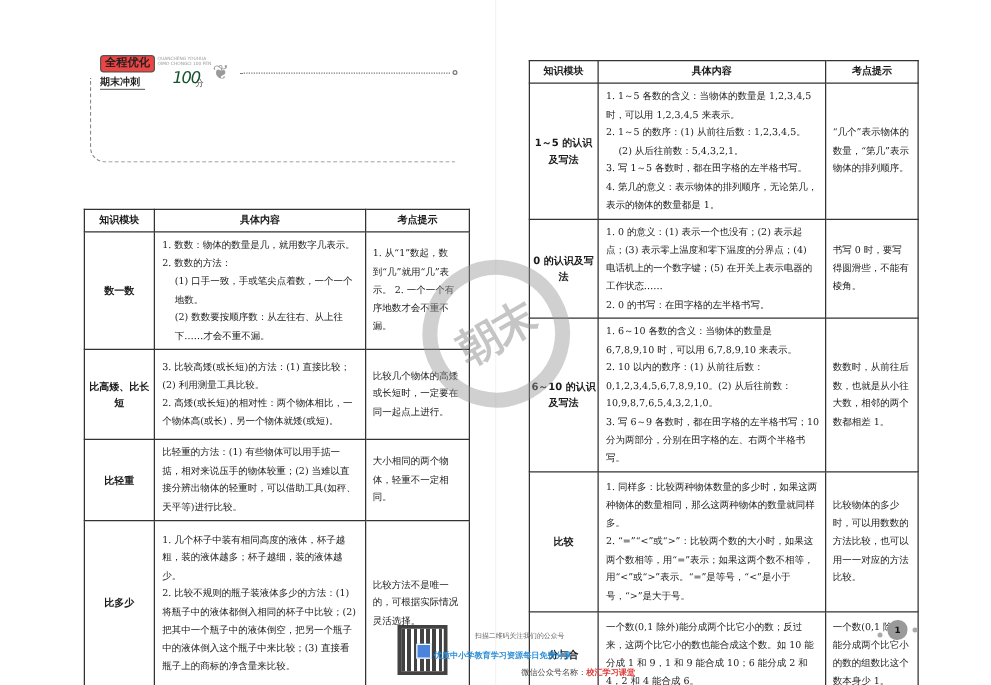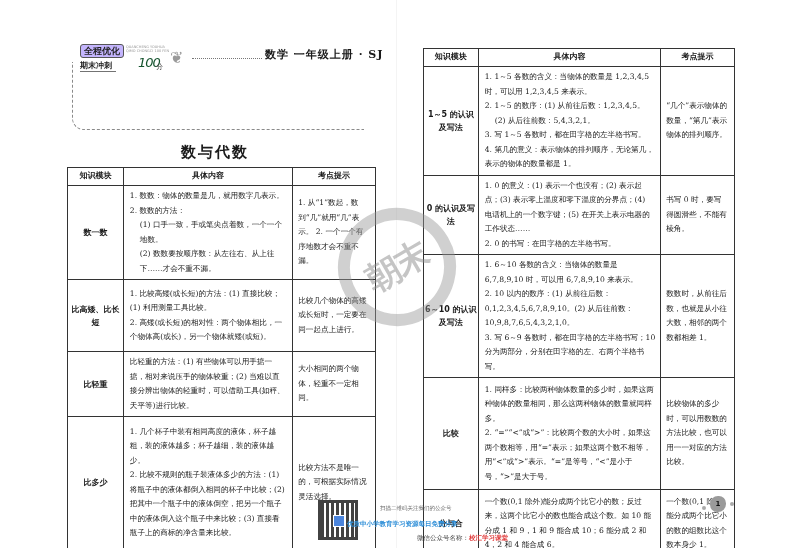--- a/index.html
+++ b/index.html
@@ -18,21 +18,21 @@
     border-left: 1px dashed #8a8a8a; border-bottom: 1px dashed #8a8a8a;
     border-bottom-left-radius: 12px;
   }
   .logo {
     position: absolute; left: 80px; top: 44px; width: 112px; height: 34px;
   }
   .logo-top {
     position: absolute; left: 0; top: 0; height: 14px; padding: 0 3px;
     font-family: "DejaVu Sans", sans-serif; font-weight: bold; font-size: 9px;
     color: #222; border: 1px solid #555; border-radius: 3px; line-height: 12px;
-    background: #c4b5fd;
+    background: #ef4444;
   }
   .logo-pinyin {
     position: absolute; left: 46px; top: 1px; font-size: 3.5px; color: #999;
     font-family: "DejaVu Sans", sans-serif; width: 48px; line-height: 4px;
   }
   .logo-bottom {
     position: absolute; left: 0; top: 16px; font-family: "DejaVu Sans", sans-serif;
     font-size: 8px; color: #222; border-bottom: 1px solid #737373; padding-right: 4px; font-weight: bold;
   }
   .logo-score {
@@ -141,22 +141,20 @@
     <div class="logo-pinyin">QUANCHENG YOUHUA QIMO CHONGCI 100 FEN</div>
     <div class="logo-bottom">期末冲刺</div>
     <div class="logo-score">100</div>
     <div class="logo-fen">分</div>
     <div class="logo-leaf">❦</div>
   </div>
   <div class="subject-line">
     <div class="dots"></div>
     <div class="circ"></div>
   </div>
-  <div class="subject-text">数学  一年级上册 · SJ</div>
-  <div class="section-title">数与代数</div>
 
   <table class="kt" id="left-table">
     <colgroup>
         <col style="width:56px">
         <col style="width:170px">
         <col style="width:83px">
       </colgroup>
     <thead>
       <tr>
         <th>知识模块</th>
@@ -171,21 +169,21 @@
           <span class="line">1. 数数：物体的数量是几，就用数字几表示。</span>
           <span class="line">2. 数数的方法：</span>
           <span class="line indent">(1) 口手一致，手或笔尖点着数，一个一个地数。</span>
           <span class="line indent">(2) 数数要按顺序数：从左往右、从上往下……才会不重不漏。</span>
         </td>
         <td class="tip">1. 从“1”数起，数到“几”就用“几”表示。 2. 一个一个有序地数才会不重不漏。</td>
       </tr>
       <tr style="height:72px">
         <td class="mod">比高矮、比长短</td>
         <td class="content">
-          <span class="line">1. 比较高矮(或长短)的方法：(1) 直接比较；(1) 利用测量工具比较。</span>
+          <span class="line">3. 比较高矮(或长短)的方法：(1) 直接比较；(2) 利用测量工具比较。</span>
           <span class="line">2. 高矮(或长短)的相对性：两个物体相比，一个物体高(或长)，另一个物体就矮(或短)。</span>
         </td>
         <td class="tip">比较几个物体的高矮或长短时，一定要在同一起点上进行。</td>
       </tr>
       <tr style="height:57px">
         <td class="mod">比轻重</td>
         <td class="content">
           <span class="line">比轻重的方法：(1) 有些物体可以用手掂一掂，相对来说压手的物体较重；(2) 当难以直接分辨出物体的轻重时，可以借助工具(如秤、天平等)进行比较。</span>
         </td>
         <td class="tip">大小相同的两个物体，轻重不一定相同。</td>

